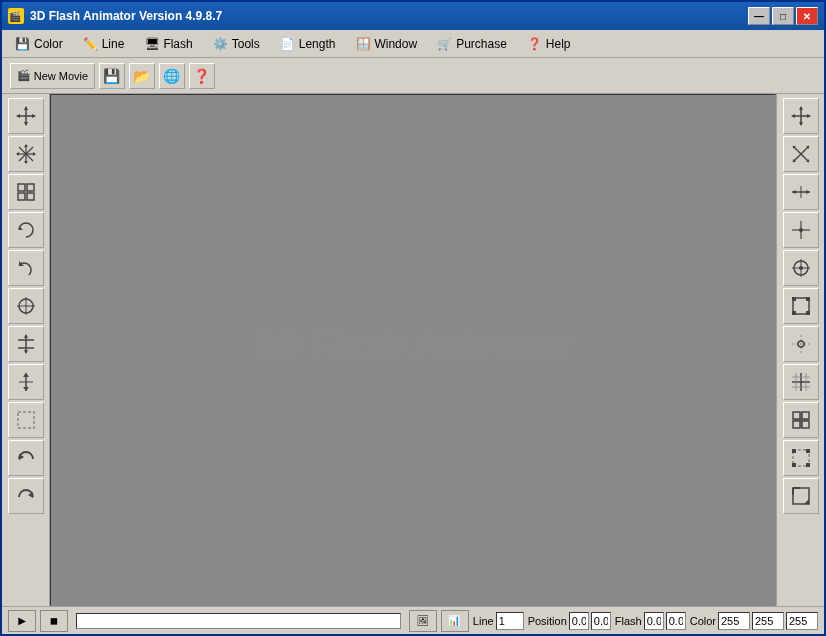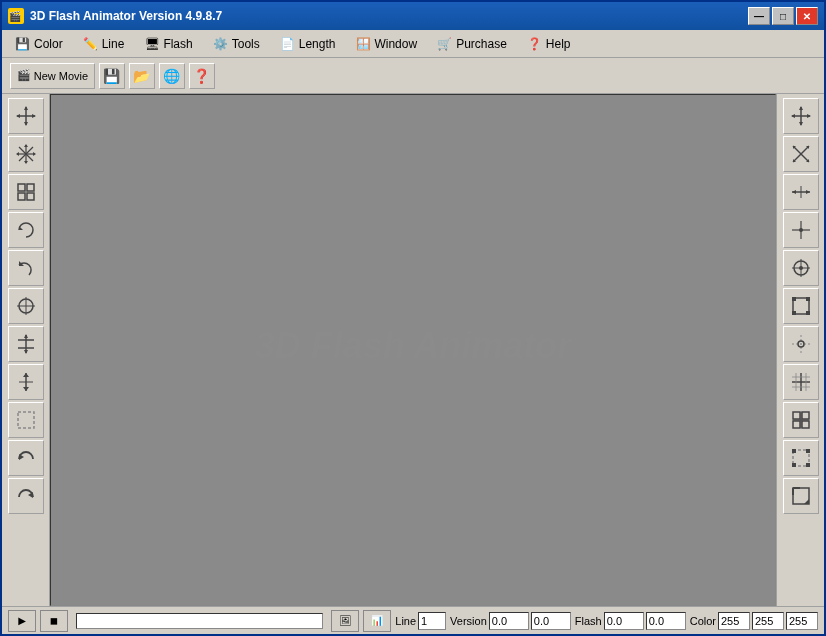--- a/index.html
+++ b/index.html
@@ -255,21 +255,21 @@
       margin: 0 4px;
     }
 
     .status-field {
       display: flex;
       align-items: center;
       gap: 2px;
     }
 
     .status-input {
-      width: 40px;
+      width: 20px;
       height: 18px;
       border: 1px inset #888;
       background: white;
       font-size: 11px;
       padding: 0 2px;
       text-align: left;
     }
 
     .status-label {
       font-size: 11px;
@@ -580,21 +580,21 @@
       <span style="font-size:10px;">🖼</span>
     </div>
     <div class="status-btn">
       <span style="font-size:10px;">📊</span>
     </div>
     <div class="status-field">
       <span class="status-label">Line</span>
       <input class="status-input" type="text" value="1" style="width: 28px;">
     </div>
     <div class="status-field">
-      <span class="status-label">Version</span>
+      <span class="status-label">Position</span>
       <input class="status-input" type="text" value="0.0" style="">
       <input class="status-input" type="text" value="0.0" style="">
     </div>
     <div class="status-field">
       <span class="status-label">Flash</span>
       <input class="status-input" type="text" value="0.0" style="">
       <input class="status-input" type="text" value="0.0" style="">
     </div>
     <div class="status-field">
       <span class="status-label">Color</span>

